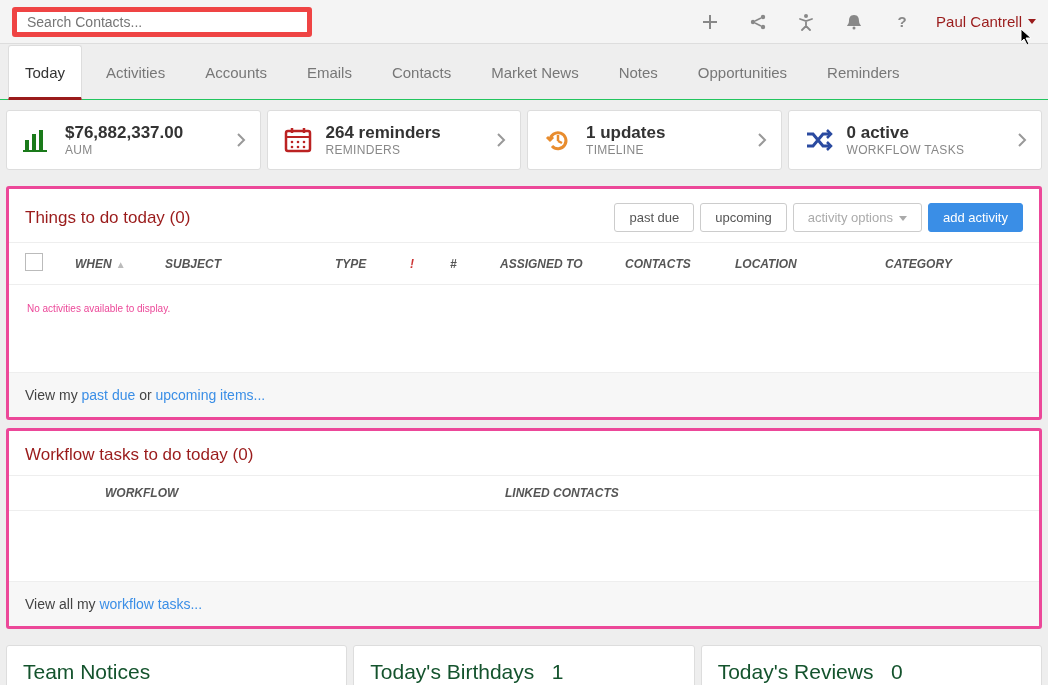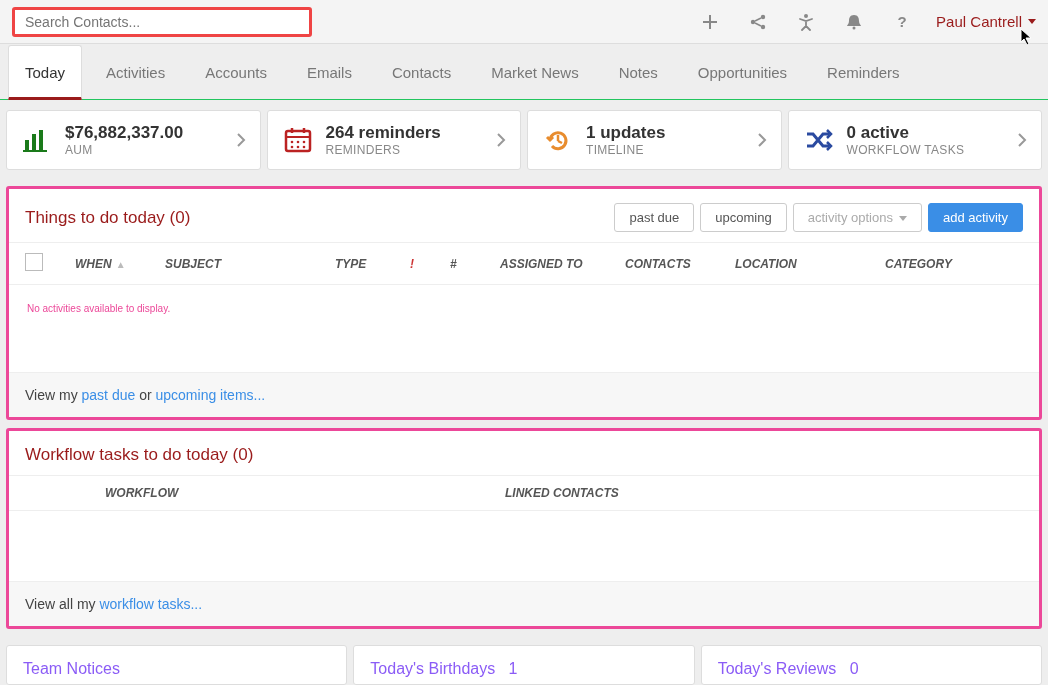--- a/index.html
+++ b/index.html
@@ -1,19 +1,19 @@
 <!DOCTYPE html>
 <html><head>
 <meta charset="utf-8">
 <style>
 * { box-sizing: border-box; margin: 0; padding: 0; }
 body { font-family: -apple-system, BlinkMacSystemFont, "Segoe UI", Helvetica, Arial, sans-serif; background: #eeeeee; color: #333; font-size: 14px; width: 1048px; height: 685px; overflow: hidden; }
 
 .topbar { display: flex; align-items: center; padding: 8px 12px; background: #f4f4f4; border-bottom: 1px solid #ddd; height: 44px; }
-.search-box { width: 300px; height: 30px; border: 3px solid #ef4444; border-radius: 3px; padding: 4px 10px; font-size: 14px; color: #0f766e; background: #fff; }
+.search-box { width: 300px; height: 30px; border: 5px solid #ef4444; border-radius: 3px; padding: 4px 10px; font-size: 14px; color: #0f766e; background: #fff; }
 .topbar-spacer { flex: 1; }
 .topbar-icons { display: flex; align-items: center; gap: 28px; margin-right: 24px; }
 .topbar-icon { color: #888; cursor: pointer; display: flex; align-items: center; justify-content: center; width: 20px; height: 20px; }
 .user-menu { color: #9a1b1b; font-size: 15px; cursor: pointer; display: flex; align-items: center; gap: 4px; }
 .caret-down { width: 0; height: 0; border-left: 4px solid transparent; border-right: 4px solid transparent; border-top: 5px solid #9a1b1b; margin-left: 2px; }
 
 .tabbar { display: flex; align-items: center; background: #eee; border-bottom: 1px solid #22c55e; padding: 0 8px; height: 56px; gap: 8px; }
 .tab { padding: 18px 16px 16px 16px; color: #777; cursor: pointer; font-size: 15px; }
 .tab.active { background: #fff; color: #333; border: 1px solid #ddd; border-bottom: 3px solid #9a1b1b; border-radius: 3px 3px 0 0; margin-bottom: -1px; }
 
@@ -41,21 +41,21 @@
 .sort-arrow { color: #bbb; font-size: 10px; margin-left: 4px; }
 
 .empty-msg { padding: 18px; color: #ec4899; font-size: 10px; }
 .panel-footer { background: #f7f7f7; border-top: 1px solid #eee; padding: 14px 16px; font-size: 14px; color: #444; }
 .panel-footer a { color: #3a8ee6; text-decoration: none; cursor: pointer; }
 
 .bang { color: #c33; font-weight: 700; }
 
 .bottom-cards { display: flex; gap: 6px; padding: 8px 6px 0 6px; }
 .bcard { flex: 1; background: #fff; border: 1px solid #ddd; border-radius: 3px; padding: 14px 16px 6px 16px; }
-.bcard-title { color: #8b5cf6; font-size: 16px; }
+.bcard-title { color: #14532d; font-size: 21px; }
 
 .cursor { position: absolute; top: 28px; left: 1020px; pointer-events: none; }
 
 svg { display: block; }
 </style>
 </head>
 <body>
 
 <div class="topbar">
   <input class="search-box" placeholder="Search Contacts..." style="">

